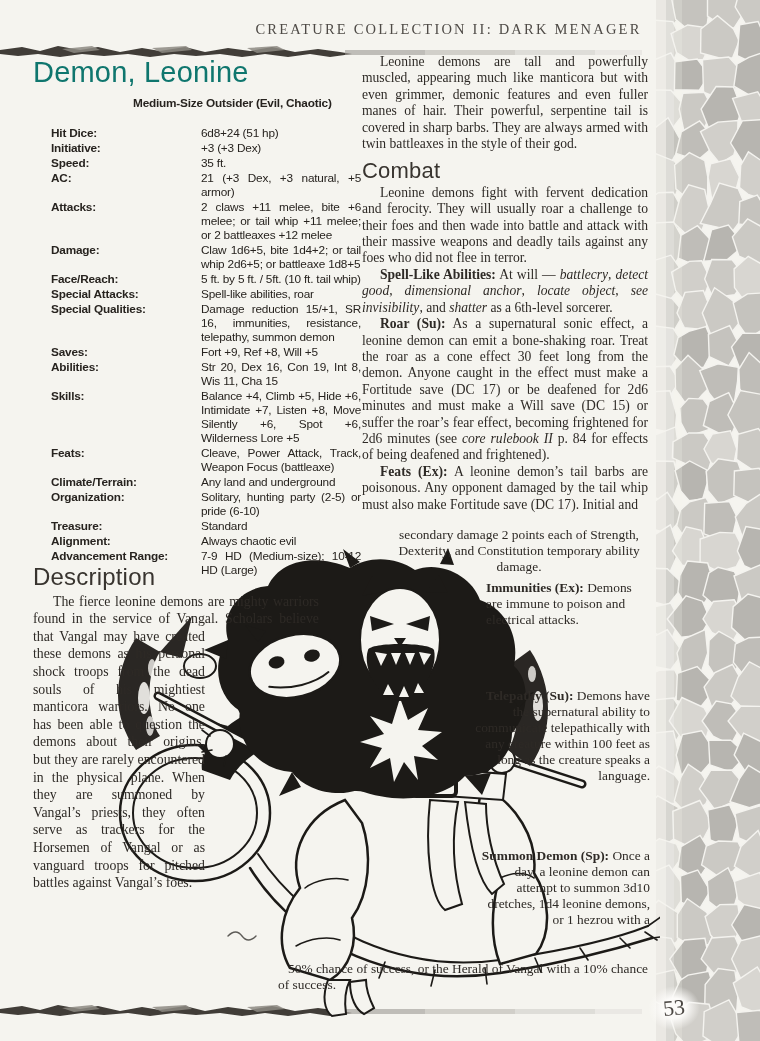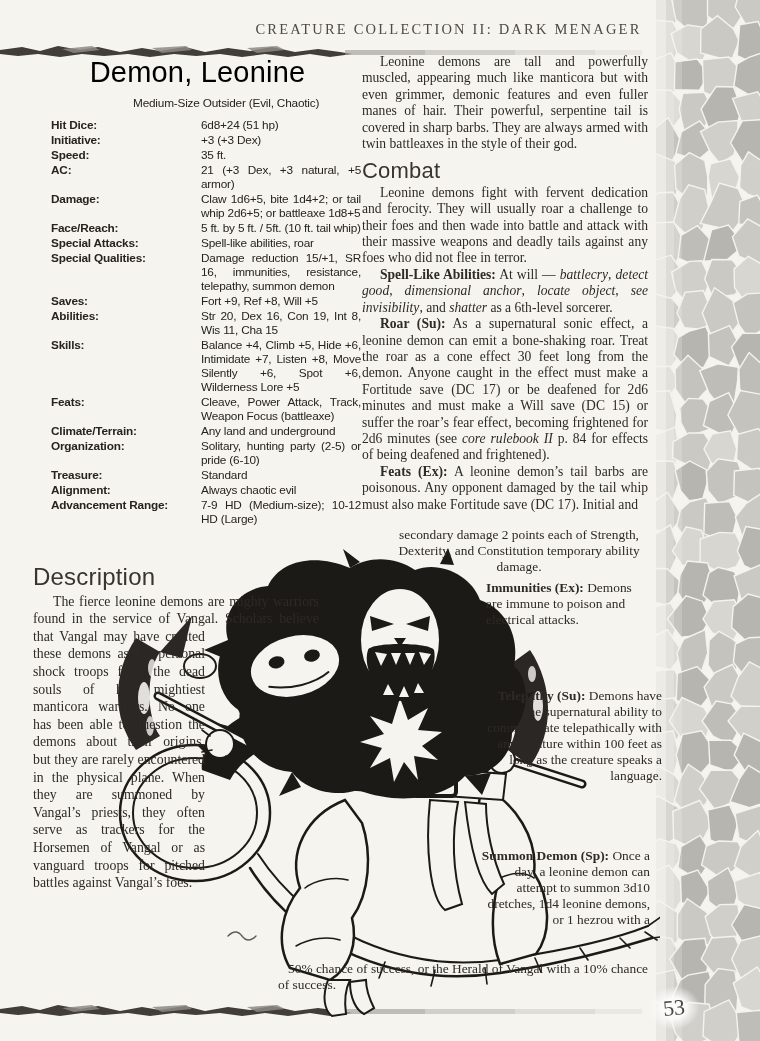--- a/index.html
+++ b/index.html
@@ -11,24 +11,24 @@
     color:#4e4a46;white-space:nowrap;}
   
   .band{position:absolute;left:0;width:650px;height:16px;}
   .band-top{top:44px;}
   .band-bottom{top:1003px;}
   
   .edge-texture{position:absolute;top:0;right:0;width:118px;height:1041px;z-index:1;}
   
   .left-col{position:absolute;left:33px;top:56px;width:329px;z-index:2;}
   .monster-title{margin:0 0 7px 0;font-family:"Liberation Sans",sans-serif;font-weight:400;
-    font-size:29px;color:#000000;letter-spacing:.2px;text-align:center;}
+    font-size:29px;color:#0f766e;letter-spacing:.2px;}
   .statblock{font-family:"Liberation Sans",sans-serif;font-size:11.8px;line-height:14px;
     letter-spacing:-.2px;color:#27231f;padding-left:18px;}
-  .type-line{font-weight:normal;margin-left:82px;margin-bottom:8px;}
+  .type-line{font-weight:bold;margin-left:82px;margin-bottom:16px;}
   .stat-row{display:grid;grid-template-columns:150px 160px;margin-bottom:1px;}
   .stat-label{font-weight:bold;}
   .stat-value{text-align:justify;}
   .right-col{position:absolute;left:362px;top:54px;width:286px;z-index:2;
     font-size:13.6px;line-height:16.4px;}
   .right-col p{margin:0;text-indent:18px;text-align:justify;}
   .section-heading{font-family:"Liberation Sans",sans-serif;font-weight:400;
     font-size:22px;color:#38342f;margin:11px 0 5px 0;letter-spacing:.2px;}
   
   .description-block{position:absolute;left:33px;top:552px;width:292px;z-index:2;
@@ -37,21 +37,21 @@
   .description-block p{margin:0;text-indent:20px;text-align:justify;}
   .sp{float:right;}
   .sp1{width:6px;height:52px;}
   .sp2{width:120px;height:212px;clear:right;}
   .sp3{width:58px;height:72px;clear:right;}
   
   .wrapb{position:absolute;z-index:2;font-size:13.4px;line-height:16px;}
   .wb-secondary{left:388px;top:527px;width:262px;text-align:center;}
   .wb-immunities{left:486px;top:580px;width:164px;text-align:left;}
   .wb-resistance{left:486px;top:633px;width:164px;text-align:left;}
-  .wb-telepathy{left:468px;top:688px;width:182px;text-align:right;margin-left:12px;}
+  .wb-telepathy{left:468px;top:688px;width:182px;text-align:right;}
   .wb-summon{left:478px;top:848px;width:172px;text-align:right;}
   .wb-final{left:278px;top:961px;width:380px;text-align:left;text-indent:10px;}
   .b{font-weight:bold;}
   .i{font-style:italic;}
   
   .illustration{position:absolute;left:100px;top:548px;width:560px;height:470px;z-index:1;}
   
   .page-number{position:absolute;top:986px;right:60px;width:52px;height:44px;z-index:3;
     background:radial-gradient(closest-side,#fcfbf9 45%,rgba(252,251,249,0));
     display:flex;align-items:center;justify-content:center;
@@ -238,20 +238,24 @@
           <div class="stat-row">
             <span class="stat-label">Speed:</span>
             <span class="stat-value">35 ft.</span>
           </div>
 
           <div class="stat-row">
             <span class="stat-label">AC:</span>
             <span class="stat-value">21 (+3 Dex, +3 natural, +5 armor)</span>
           </div>
 
+          <div class="stat-row">
+            <span class="stat-label">Attacks:</span>
+            <span class="stat-value">2 claws +11 melee, bite +6 melee; or tail whip +11 melee; or 2 battleaxes +12 melee</span>
+          </div>
 
           <div class="stat-row">
             <span class="stat-label">Damage:</span>
             <span class="stat-value">Claw 1d6+5, bite 1d4+2; or tail whip 2d6+5; or battleaxe 1d8+5</span>
           </div>
 
           <div class="stat-row">
             <span class="stat-label">Face/Reach:</span>
             <span class="stat-value">5 ft. by 5 ft. / 5ft. (10 ft. tail whip)</span>
           </div>

